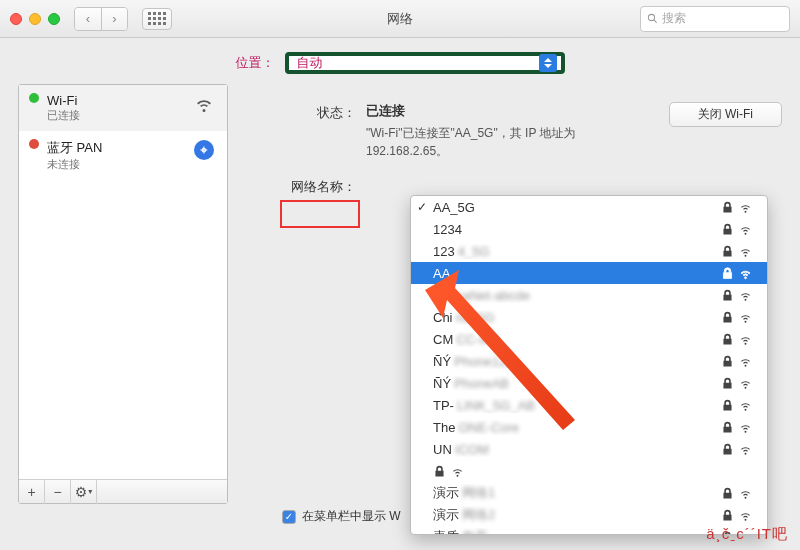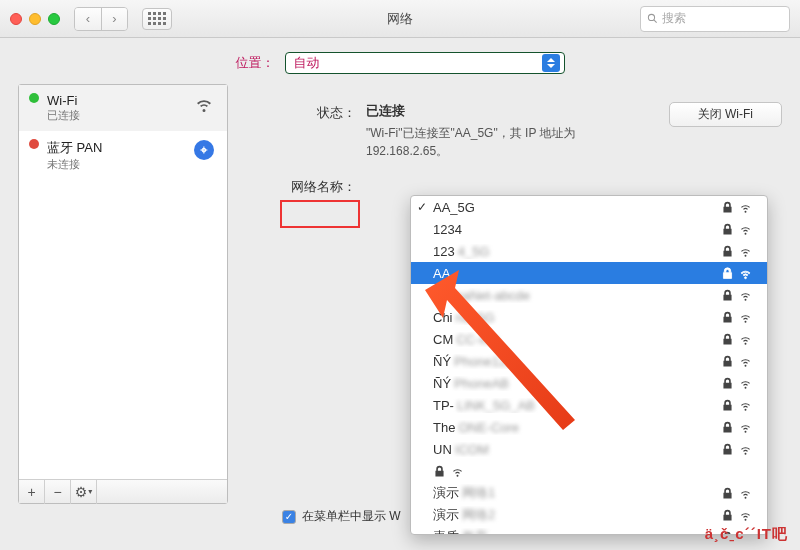--- a/index.html
+++ b/index.html
@@ -13,21 +13,21 @@
 .navbtns { display:flex; border:1px solid #c4c4c4; border-radius:4px; overflow:hidden; }
 .navbtn { width:26px; height:22px; background:linear-gradient(#fdfdfd,#f0f0f0); display:flex; align-items:center; justify-content:center; color:#888; font-size:13px; }
 .navbtn+.navbtn { border-left:1px solid #c4c4c4; }
 .grid-btn { width:30px; height:22px; border:1px solid #c4c4c4; border-radius:4px; background:linear-gradient(#fdfdfd,#f0f0f0); display:flex; align-items:center; justify-content:center; margin-left:6px; }
 .dots { display:grid; grid-template-columns:repeat(4,3px); grid-template-rows:repeat(3,3px); gap:2px; }
 .dots span { background:#777; width:3px; height:3px; }
 .title { position:absolute; left:50%; transform:translateX(-50%); font-size:13px; color:#4a4a4a; }
 .search { margin-left:auto; width:150px; height:22px; border:1px solid #c9c9c9; border-radius:4px; background:#fff; display:flex; align-items:center; padding:12px 6px; color:#aaa; font-size:12px; gap:4px; }
 .search svg { width:11px; height:11px; }
 .locrow { display:flex; align-items:center; justify-content:center; gap:10px; padding:14px 0 10px; font-size:13px; color:#be185d; }
-.locsel { width:280px; height:22px; border:1px solid #14532d; border-radius:4px; background:#fff; display:flex; align-items:center; padding:0 4px 0 8px; font-size:13px; position:relative; }
+.locsel { width:280px; height:22px; border:4px solid #14532d; border-radius:4px; background:#fff; display:flex; align-items:center; padding:0 4px 0 8px; font-size:13px; position:relative; }
 .locsel .end { margin-left:auto; width:18px; height:18px; background:#2b7de1; border-radius:3px; display:flex; flex-direction:column; align-items:center; justify-content:center; }
 .locsel .end::before,.locsel .end::after { content:""; border-left:4px solid transparent; border-right:4px solid transparent; }
 .locsel .end::before { border-bottom:4px solid #fff; margin-bottom:2px; }
 .locsel .end::after { border-top:4px solid #fff; }
 .body { display:flex; padding:0 18px; gap:18px; }
 .sidebar { width:210px; border:1px solid #bdbdbd; background:#fff; border-radius:3px; height:420px; position:relative; }
 .svc { display:flex; padding:8px 10px; gap:8px; }
 .svc.active { background:#f2f2f2; }
 .dot { width:10px; height:10px; border-radius:50%; }
 .dot.green { background:#2fbf3a; }
@@ -53,21 +53,21 @@
 .ditem .chk { position:absolute; left:6px; font-size:12px; }
 .ditem .nn { flex:1; white-space:nowrap; overflow:hidden; }
 .ditem .blur { filter:blur(2px); color:#999; margin-left:3px; }
 .ditem .lock { width:14px; text-align:center; }
 .ditem .sig { width:18px; margin-left:4px; }
 .lock svg, .sig svg { width:13px; height:13px; display:block; }
 .ditem.sel .lock svg path, .ditem.sel .sig svg path { fill:#fff; stroke:#fff; }
 .menubar-chk { display:flex; align-items:center; gap:6px; position:absolute; left:282px; top:508px; font-size:12px; color:#333; }
 .cbox { width:14px; height:14px; border:1px solid #aaa; border-radius:3px; background:#3a82e4; display:flex; align-items:center; justify-content:center; color:#fff; font-size:10px; }
 .arrow { position:absolute; left:425px; top:270px; pointer-events:none; }
-.watermark { position:absolute; right:12px; bottom:6px; font-size:15px; color:#cc3333; font-weight:700; letter-spacing:1px; }
+.watermark { position:absolute; right:12px; bottom:6px; font-size:15px; color:#cc3333; font-weight:400; letter-spacing:1px; }
 </style>
 </head>
 <body>
 
 <div class="titlebar">
   <div class="traffic">
     <div class="tl r"></div>
     <div class="tl y"></div>
     <div class="tl g"></div>
   </div>

